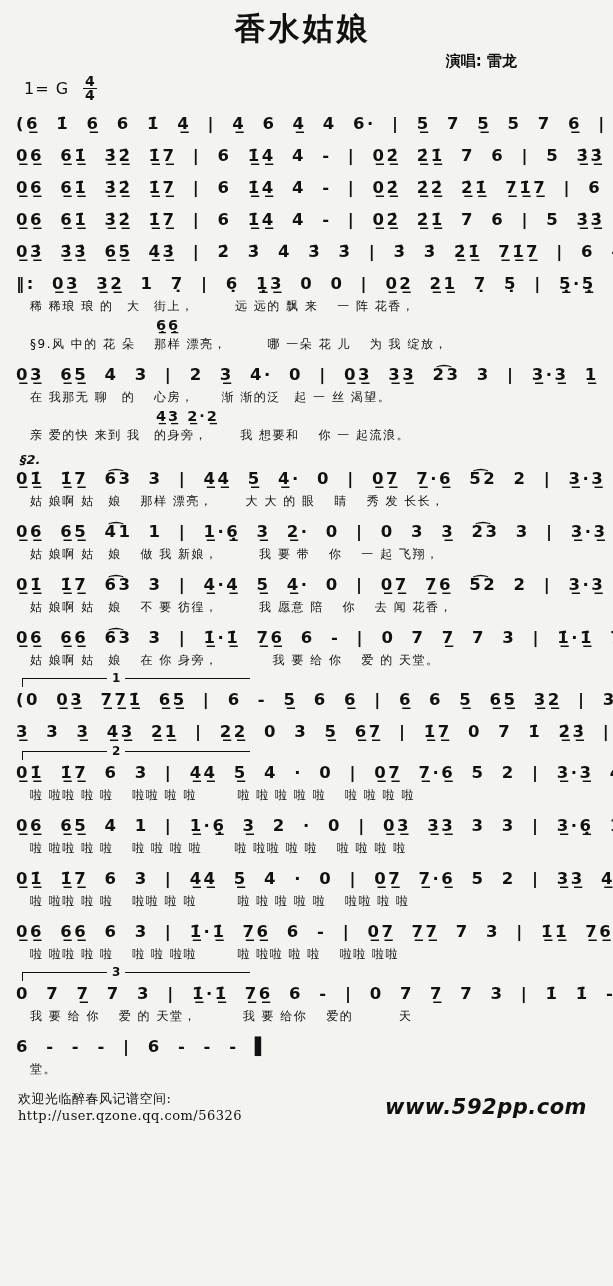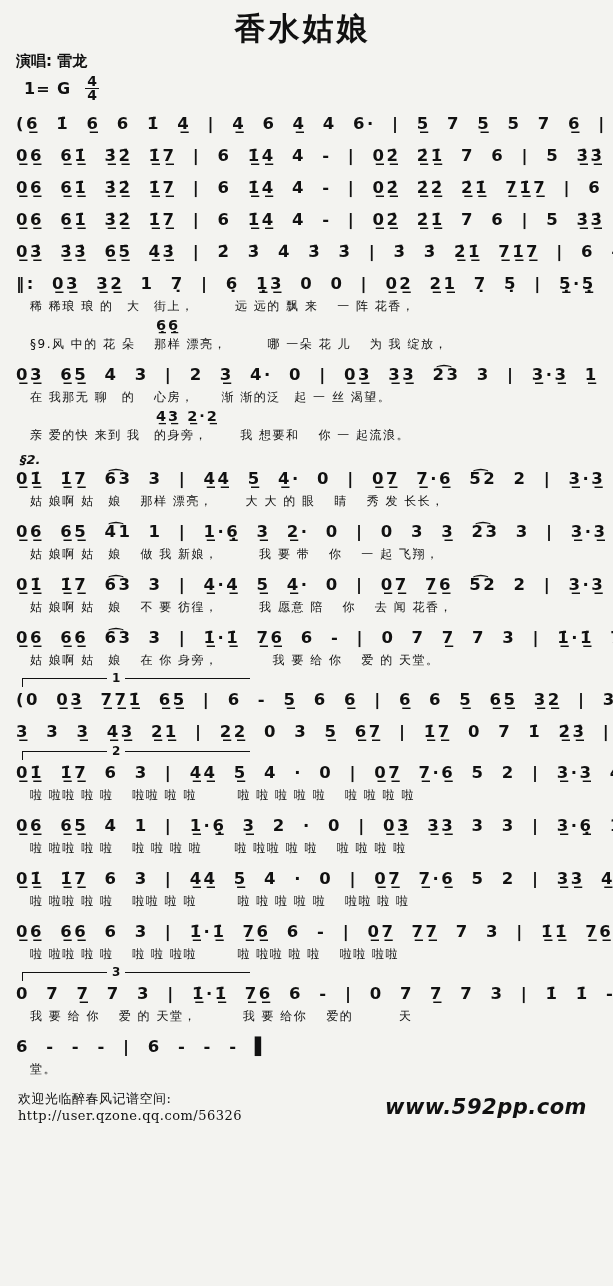--- a/index.html
+++ b/index.html
@@ -9,27 +9,27 @@
     background:#f3f3f0; color:#111;
     font-family:"DejaVu Sans","Liberation Sans",sans-serif;
   }
   .page { padding:6px 24px 0 16px; }
 
   
   .title {
     text-align:center; font-family:"DejaVu Serif","Liberation Serif",serif;
     font-weight:bold; font-size:31px; letter-spacing:3px; margin-top:2px;
   }
-  .credits { display:flex; justify-content:flex-start; align-items:flex-start; margin-top:2px; }
+  .credits { display:flex; justify-content:flex-end; align-items:flex-start; margin-top:2px; }
   .performer { font-size:15px; font-weight:bold; margin-right:72px; }
   .notator-block { text-align:left; }
   .notator, .qq { font-size:15px; font-weight:bold; line-height:20px; }
   .qq { text-align:center; }
   .keysig { display:flex; align-items:center; gap:14px; margin:0 0 6px 8px; height:34px; }
-  .keyname { font-size:16px; font-weight:bold; letter-spacing:1px; }
+  .keyname { font-size:16px; font-weight:normal; letter-spacing:1px; }
   .timesig { display:inline-flex; flex-direction:column; align-items:center; font-size:14px; font-weight:bold; line-height:13px; }
   .timesig .num { border-bottom:1.5px solid #111; padding:0 2px; }
 
   
   .system { margin-bottom:7px; }
   .notes-row { display:flex; justify-content:space-between; align-items:flex-end; }
   .notes-line {
     font-weight:bold; font-size:16.5px; letter-spacing:2.5px; word-spacing:8px;
     white-space:nowrap; line-height:25px;
   }

